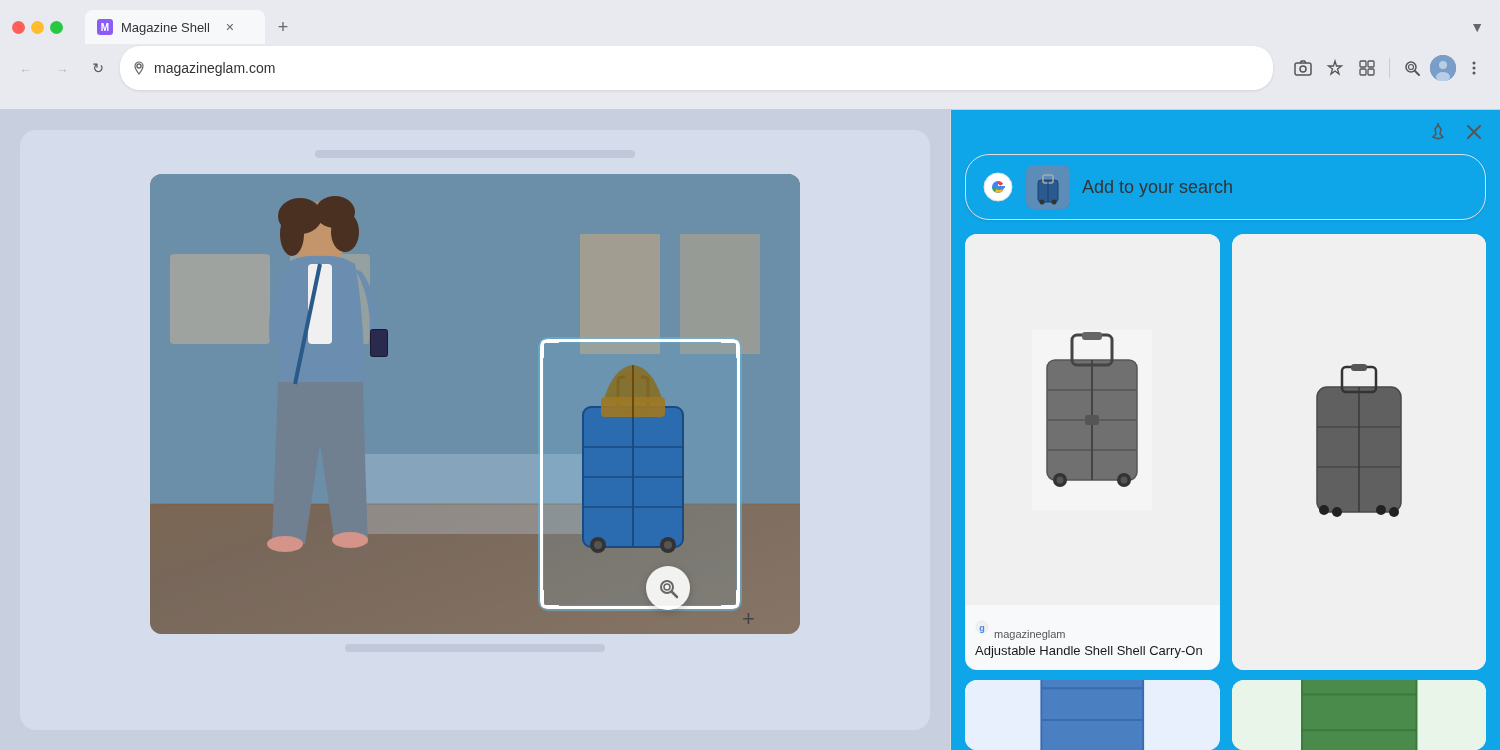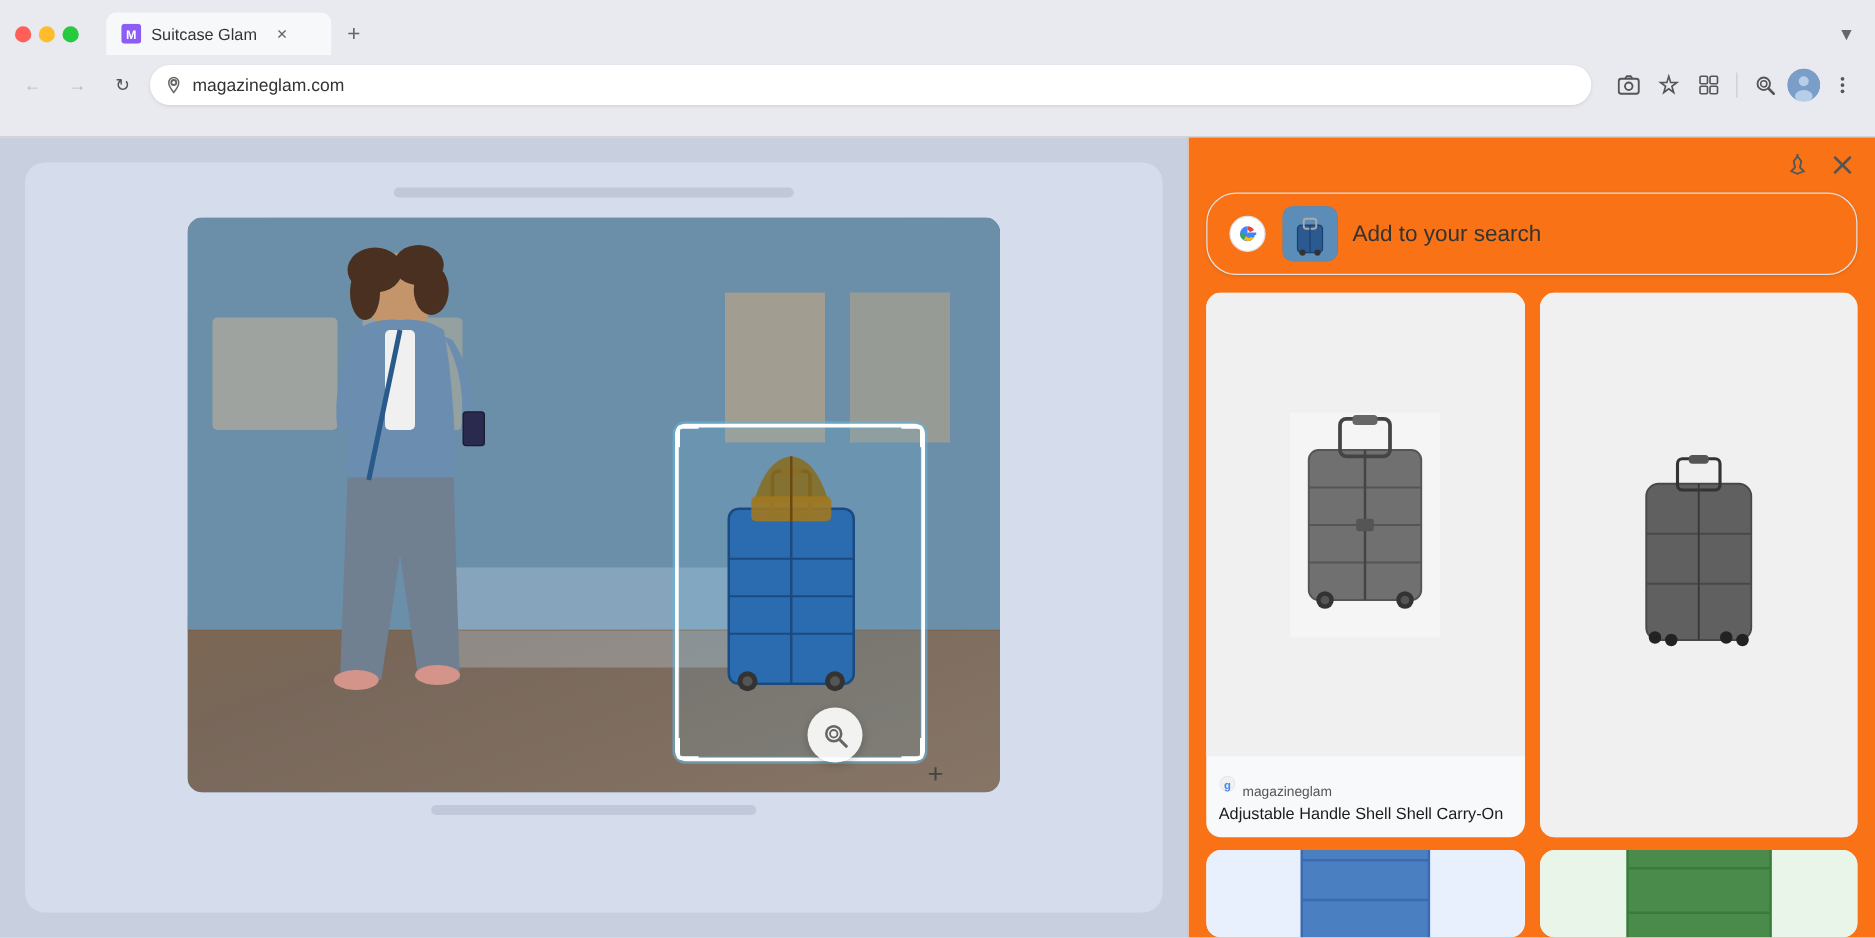--- a/index.html
+++ b/index.html
@@ -118,21 +118,21 @@
       align-items: center;
       justify-content: center;
       color: #555;
       font-size: 14px;
       cursor: pointer;
     }
     .nav-btn.disabled { color: #bbb; cursor: default; }
 
     .address-bar {
       flex: 1;
-      height: 32px;
+      height: 44px;
       background: white;
       border-radius: 20px;
       display: flex;
       align-items: center;
       padding: 0 12px;
       gap: 8px;
       box-shadow: 0 1px 3px rgba(0,0,0,0.1);
     }
 
     .address-text {
@@ -288,21 +288,21 @@
       width: 260px;
       height: 8px;
       background: #c0c8da;
       border-radius: 4px;
       margin: 10px auto 0 auto;
     }
 
     
     .lens-panel {
       flex: 1;
-      background: #f97316;
+      background: #0ea5e9;
       display: flex;
       flex-direction: column;
       border-left: 1px solid #ddd;
       position: relative;
     }
 
     .lens-panel-header {
       display: flex;
       align-items: center;
       justify-content: flex-end;
@@ -438,21 +438,21 @@
       <div class="traffic-light tl-green"></div>
     </div>
 
     <div class="tab-bar">
       <div class="tab active">
 
         <svg width="16" height="16" viewBox="0 0 16 16">
           <rect width="16" height="16" rx="3" fill="#8B5CF6"></rect>
           <text x="8" y="12" text-anchor="middle" fill="white" font-size="10" font-weight="bold">M</text>
         </svg>
-        <span class="tab-title">Suitcase Glam</span>
+        <span class="tab-title">Magazine Shell</span>
         <div class="tab-close">✕</div>
       </div>
       <div class="new-tab-btn">+</div>
     </div>
 
     <div class="tab-dropdown">▼</div>
   </div>
 
   <div class="address-bar-row">
     <div class="nav-btn disabled">

